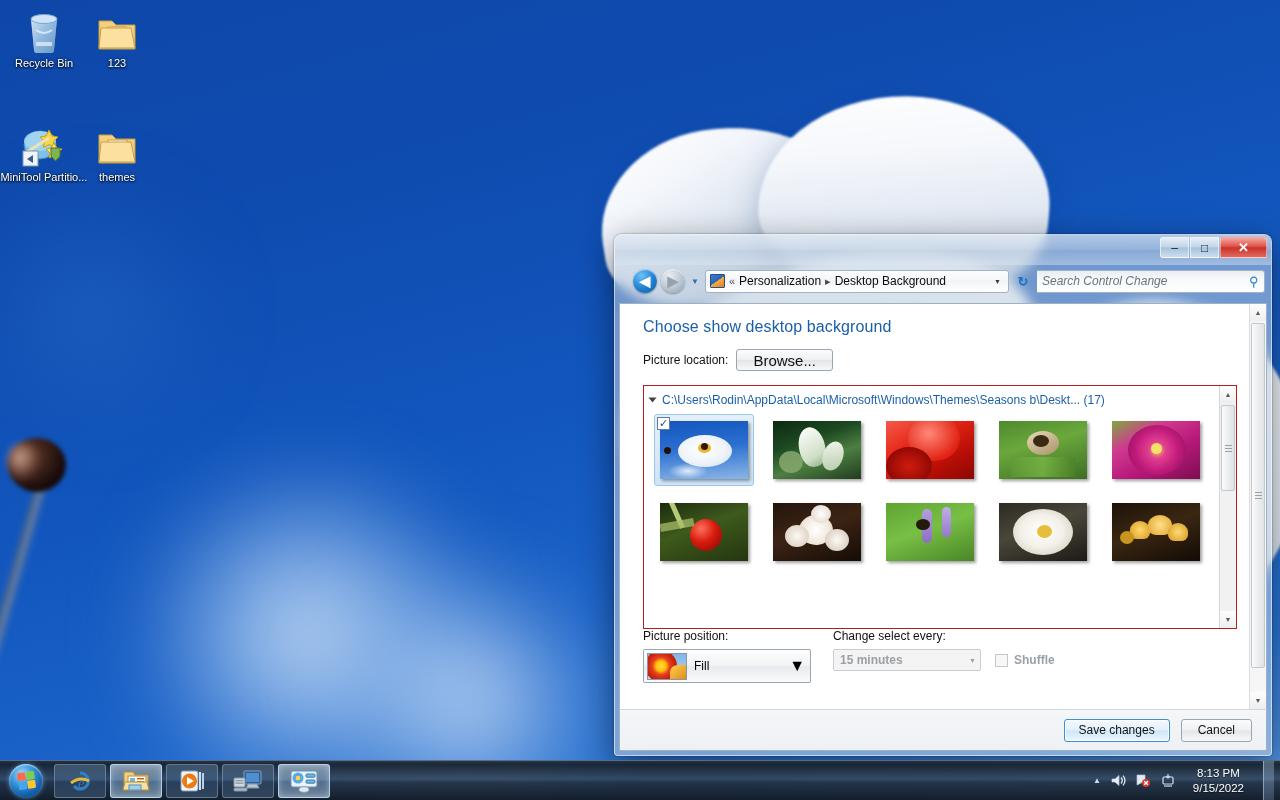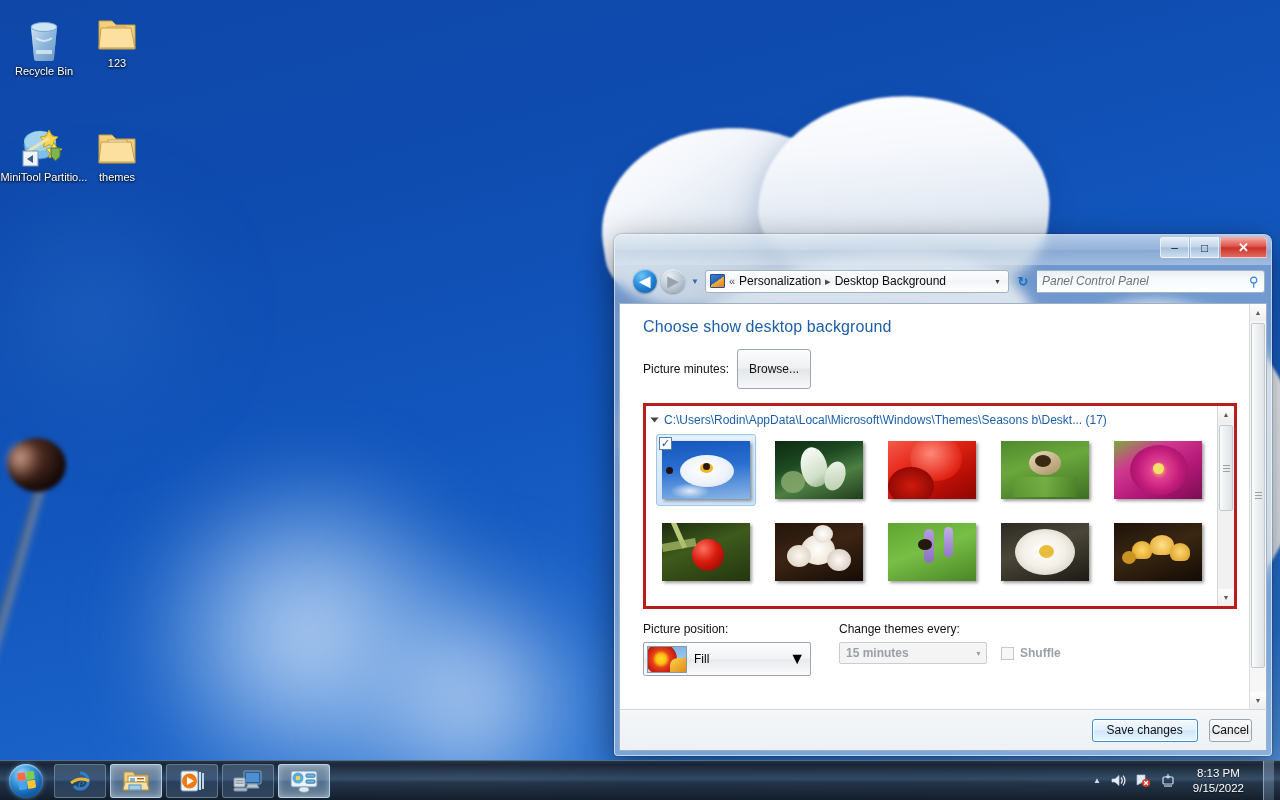--- a/index.html
+++ b/index.html
@@ -178,31 +178,31 @@
   .row { display: flex; align-items: center; gap: 8px; margin-top: 13px; }
   .lbl { font-size: 12px; color: #111; }
   .combo {
     height: 22px; display: flex; align-items: center; justify-content: space-between;
     background: linear-gradient(180deg,#fdfdfd 0%,#f1f3f5 48%,#e7eaee 52%,#fbfbfc 100%);
     border: 1px solid #9aa6b2; border-radius: 2px; padding: 0 4px 0 6px;
     font-size: 12px; color: #111;
   }
   .combo .car { font-size: 7px; color: #333; }
   .btn {
-    height: 40px; min-width: 74px; padding: 0 10px;
+    height: 22px; min-width: 74px; padding: 0 16px;
     background: linear-gradient(180deg,#fcfcfd 0%,#f0f1f3 46%,#e3e6e9 52%,#f7f8f9 100%);
     border: 1px solid #9aa6b2; border-radius: 3px;
-    font-size: 12px; color: #111; font-family: "Liberation Sans", sans-serif;
+    font-size: 15px; color: #111; font-family: "Liberation Sans", sans-serif;
     display: flex; align-items: center; justify-content: center;
   }
 
   
   .listbox {
-    margin-top: 14px; height: 206px; width: 594px;
-    border: 3px solid #b91c1c; background: #fff; position: relative; overflow: hidden;
+    margin-top: 14px; height: 244px; width: 594px;
+    border: 1px solid #b91c1c; background: #fff; position: relative; overflow: hidden;
   }
   .grouphdr { display: flex; align-items: center; gap: 7px; padding: 7px 0 4px 6px; }
   .tri { width: 0; height: 0; border-left: 5px solid #444; border-top: 4px solid transparent; border-bottom: 4px solid transparent; transform: rotate(90deg); }
   .grouppath { font-size: 12px; color: #1b5faa; white-space: nowrap; }
 
   .thumbgrid { padding: 3px 0 0 10px; }
   .trow { display: flex; gap: 13px; margin-bottom: 10px; }
   .tcell { width: 100px; height: 72px; padding: 4px; display: flex; align-items: center; justify-content: center; position: relative; }
   .tcell.sel { background: linear-gradient(180deg,#e4f0fb 0%,#cfe4f7 100%); border: 1px solid #9ac7ea; border-radius: 3px; }
   .thumb {
@@ -222,21 +222,21 @@
     background: linear-gradient(180deg,#fdfdfd,#eeeeee); }
   .sb-thumb {
     position: absolute; left: 1px; right: 1px;
     background: linear-gradient(90deg,#fcfcfc 0%,#eef0f1 40%,#dfe3e6 100%);
     border: 1px solid #c2c8cd; border-radius: 2px;
     display: flex; align-items: center; justify-content: center;
   }
   .grip { width: 7px; height: 7px; background: repeating-linear-gradient(180deg,#9aa2a8 0 1px,transparent 1px 3px); }
 
   
-  .botrow { display: flex; gap: 6px; margin-top: 13px; }
+  .botrow { display: flex; gap: 0; }
   .colA { width: 190px; }
   .colB { flex: 1; }
   .posbox {
     margin-top: 6px; height: 34px; width: 168px;
     background: linear-gradient(180deg,#fdfdfd 0%,#f1f3f5 48%,#e7eaee 52%,#fbfbfc 100%);
     border: 1px solid #9aa6b2; border-radius: 2px;
     display: flex; align-items: center; padding: 0 5px 0 3px; gap: 7px;
   }
   .posthumb {
     width: 40px; height: 27px; border: 1px solid #8a97a4; flex: 0 0 auto;
@@ -264,21 +264,21 @@
     display: flex; align-items: center; justify-content: flex-end; gap: 11px; padding-right: 14px;
   }
   .btn-primary {
     height: 23px; padding: 0 14px;
     background: linear-gradient(180deg,#f3f9fe 0%,#e3f0fb 46%,#cfe6f8 52%,#eaf5fe 100%);
     border: 1px solid #3c8fd0; border-radius: 3px;
     box-shadow: inset 0 0 0 1px rgba(255,255,255,.85);
     font-size: 12px; color: #111; display: flex; align-items: center;
   }
   .btn-sec {
-    height: 23px; padding: 0 2px;
+    height: 23px; padding: 0 16px;
     background: linear-gradient(180deg,#fcfcfd 0%,#f0f1f3 46%,#e3e6e9 52%,#f7f8f9 100%);
     border: 1px solid #9aa6b2; border-radius: 3px;
     font-size: 12px; color: #111; display: flex; align-items: center;
   }
 
   
   .sb-outer { position: absolute; right: 0; top: 0; bottom: 0; width: 17px; background:#f6f6f6; border-left:1px solid #dcdcdc; }
 
   
   #taskbar {
@@ -337,21 +337,21 @@
     <div class="vein" style="left:60px;top:120px;width:270px;height:8px;transform:rotate(-3deg);"></div>
   </div>
 
   <div class="bloom bloom-a"></div>
   <div class="bloom bloom-b"></div>
 
   <div class="stem"></div>
   <div class="bud"></div>
   <div class="bud-hi"></div>
 
-  <div class="desk-icon" style="left:0px;top:12px;">
+  <div class="desk-icon" style="left:0px;top:4px;">
     <div class="glyph">
       <svg width="40" height="44" viewBox="0 0 40 44">
         <path d="M7 9 h26 l-3 31 a3 3 0 0 1 -3 3 h-14 a3 3 0 0 1 -3 -3 z" fill="#9ec6e8" opacity=".85"></path>
         <path d="M7 9 h26 l-3 31 a3 3 0 0 1 -3 3 h-14 a3 3 0 0 1 -3 -3 z" fill="url(#rbg)" opacity=".75"></path>
         <defs>
             <linearGradient id="rbg" x1="0" y1="0" x2="1" y2="1">
           <stop offset="0" stop-color="#e9f4fc"></stop>
               <stop offset=".5" stop-color="#8fb9dd"></stop>
               <stop offset="1" stop-color="#5e8cb8"></stop>
         </linearGradient>
@@ -428,32 +428,32 @@
       <span class="crumbsep">«</span>
       <span class="crumb">Personalization</span>
       <span class="crumbsep">▸</span>
       <span class="crumb">Desktop Background</span>
       <span class="addr-spacer"></span>
       <span class="addr-drop">▼</span>
     </div>
     <div class="refresh">↻</div>
 
     <div class="searchbox">
-      <span>Panel Control Panel</span>
+      <span>Search Control Change</span>
       <span class="mag">⚲</span>
     </div>
   </div>
 
   <div class="content">
     <div class="cinner">
 
       <h1 class="heading">Choose show desktop background</h1>
 
       <div class="row">
-        <span class="lbl">Picture minutes:</span>
+        <span class="lbl">Picture location:</span>
         <div class="btn">Browse...</div>
       </div>
 
 
       <div class="listbox">
         <div class="grouphdr">
           <span class="tri"></span>
           <span class="grouppath">C:\Users\Rodin\AppData\Local\Microsoft\Windows\Themes\Seasons b\Deskt... (17)</span>
         </div>
 
@@ -553,21 +553,21 @@
             <div class="posthumb">
               <div class="flower-ico"></div>
               <div style="position:absolute;right:0;bottom:0;width:16px;height:14px;background:linear-gradient(140deg,#ffd24a,#e08b1c);border-radius:50% 0 0 0;"></div>
             </div>
             <span style="font-size:12px;flex:1;">Fill</span>
             <span class="car">▼</span>
           </div>
         </div>
 
         <div class="colB">
-          <div class="lbl">Change themes every:</div>
+          <div class="lbl">Change select every:</div>
           <div style="display:flex;align-items:center;gap:14px;margin-top:6px;font-weight:bold;">
             <div class="combo disabled-box" style="width:148px;">
               <span>15 minutes</span>
               <span class="car disabled">▼</span>
             </div>
             <label style="display:flex;align-items:center;gap:6px;">
               <span class="chkbox"></span>
               <span class="lbl disabled">Shuffle</span>
             </label>
           </div>

